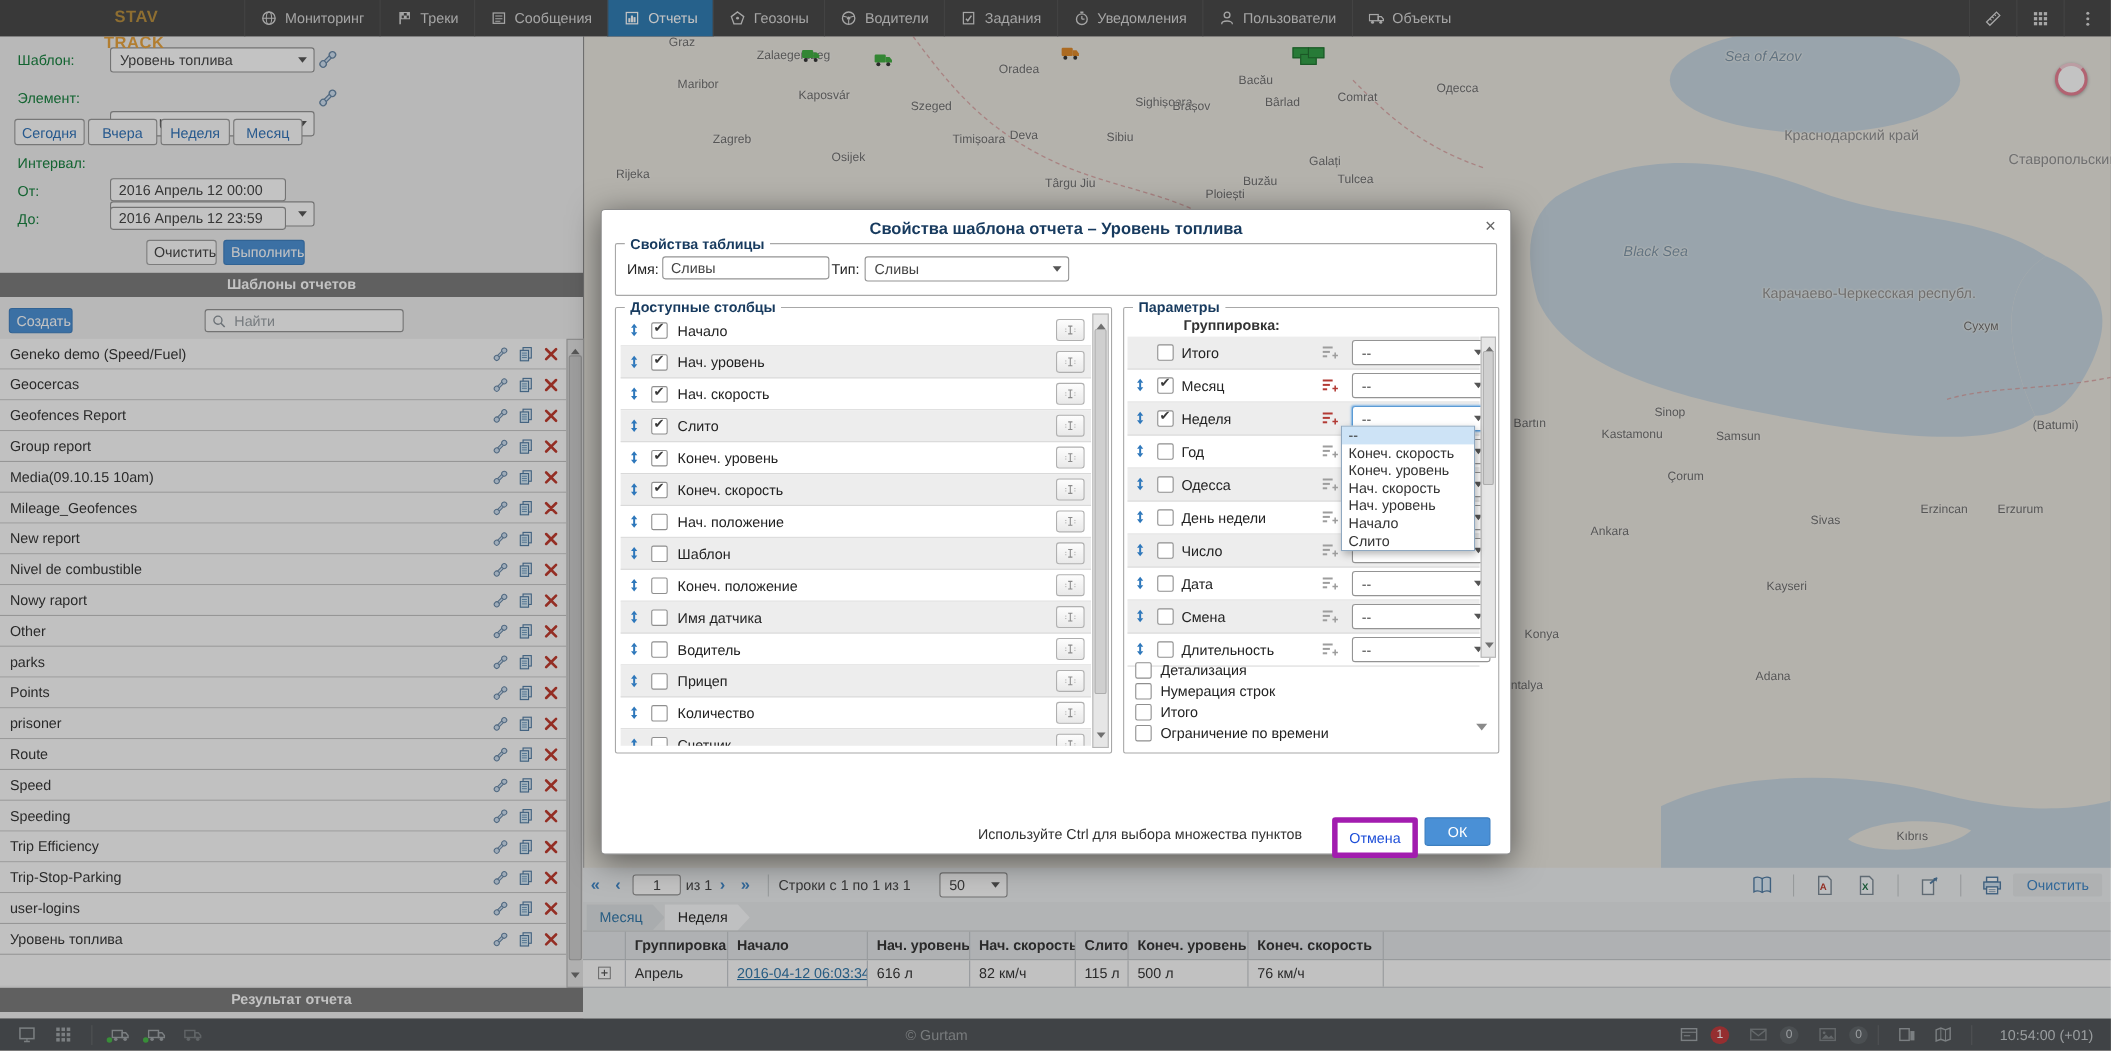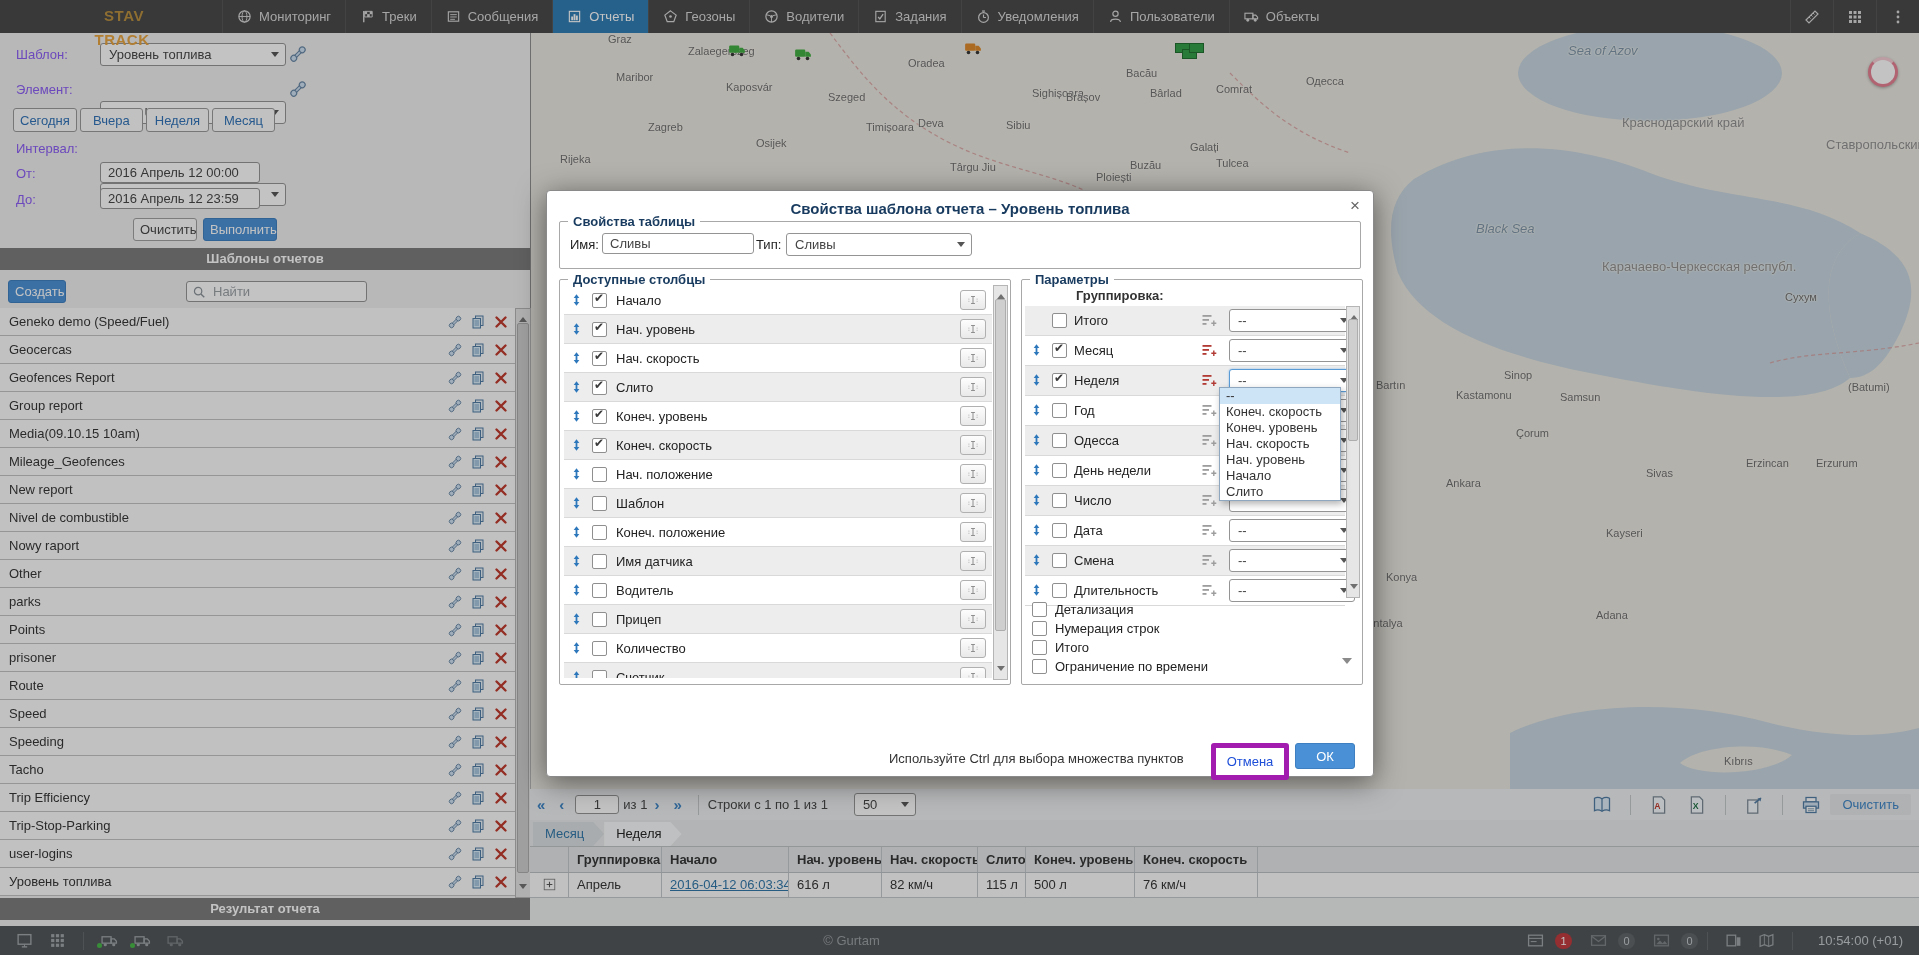--- a/index.html
+++ b/index.html
@@ -19,21 +19,21 @@
       border-left:1px solid #555;cursor:pointer;white-space:nowrap;}
   .ni svg{width:15px;height:15px;}
   .ni.active{background:#2e7cb5;color:#fff;}
   .nav-right{margin-left:auto;display:flex;}
   .nt{display:flex;align-items:center;padding:0 13px;border-left:1px solid #555;cursor:pointer;}
   .nt svg{width:16px;height:16px;}
 
   
   #sidebar{position:absolute;left:0;top:33px;width:530px;height:893px;background:#f0f0f0;
            border-right:1px solid #8e8e8e;font-size:13px;color:#333;z-index:5;}
-  .f-label{position:absolute;font-size:13px;color:#8b5cf6;}
+  .f-label{position:absolute;font-size:13px;color:#15803d;}
   .sel{position:relative;background:#fff;border:1px solid #949494;border-radius:3px;height:21px;
        line-height:21px;padding:0 18px 0 8px;color:#444;cursor:pointer;font-size:13px;white-space:nowrap;overflow:hidden;}
   .sel:after{content:"";position:absolute;right:6px;top:8px;border:4px solid transparent;border-top:5px solid #555;}
   .inp{background:#fff;border:1px solid #949494;border-radius:3px;height:19px;padding:0 7px;
        font-size:13px;color:#444;font-family:inherit;}
   .wrench-btn{position:absolute;width:20px;height:20px;cursor:pointer;}
   .qb{flex:1;background:#fdfdfd;border:1px solid #9a9a9a;border-radius:3px;color:#2f72b8;
       font-size:13px;height:24px;cursor:pointer;font-family:inherit;}
   .btn-light{background:#fdfdfd;border:1px solid #a0a0a0;border-radius:3px;color:#444;
       font-size:13px;cursor:pointer;font-family:inherit;}
@@ -676,34 +676,20 @@
             <svg>
               <use href="#i-copy"></use>
             </svg>
             <svg>
               <use href="#i-x"></use>
             </svg>
           </span>
         </div>
       <div class="s-row">
           <span class="s-name">Speeding</span>
-          <span class="row-icons">
-            <svg>
-              <use href="#i-wrench"></use>
-            </svg>
-            <svg>
-              <use href="#i-copy"></use>
-            </svg>
-            <svg>
-              <use href="#i-x"></use>
-            </svg>
-          </span>
-        </div>
-      <div class="s-row">
-          <span class="s-name">Tacho</span>
           <span class="row-icons">
             <svg>
               <use href="#i-wrench"></use>
             </svg>
             <svg>
               <use href="#i-copy"></use>
             </svg>
             <svg>
               <use href="#i-x"></use>
             </svg>

